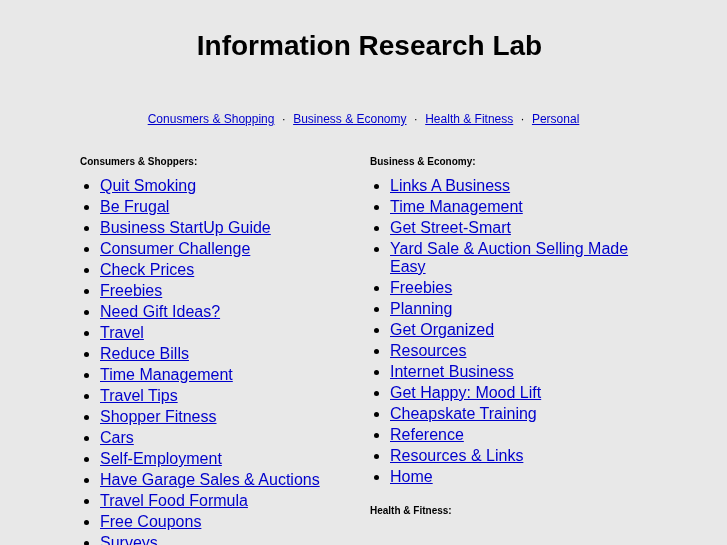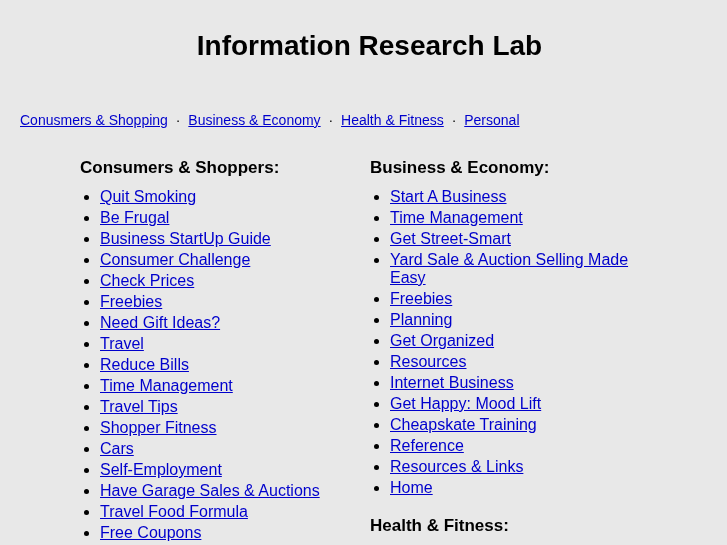--- a/index.html
+++ b/index.html
@@ -16,43 +16,44 @@
       min-height: 545px;
     }
     .page-title {
       text-align: center;
       font-size: 28px;
       font-weight: bold;
       padding: 30px 8px 20px 20px;
       font-family: Arial, sans-serif;
     }
     .nav-bar {
+      text-align: center;
       padding: 30px 20px 20px 20px;
-      font-size: 14px;
+      font-size: 12px;
       font-family: Arial, sans-serif;
     }
     .nav-bar a {
       color: #0000cc;
       text-decoration: underline;
     }
     .nav-separator {
       margin: 0 4px;
       color: #000;
     }
     .content-area {
       display: flex;
       padding: 10px 60px 20px 80px;
       gap: 20px;
     }
     .column {
       flex: 1;
     }
     .column-title {
       font-weight: bold;
-      font-size: 17px;
+      font-size: 10px;
       font-family: Arial, sans-serif;
       margin-bottom: 10px;
     }
     .column ul {
       list-style: disc;
       padding-left: 20px;
     }
     .column ul li {
       margin-bottom: 3px;
       font-size: 16px;
@@ -107,21 +108,21 @@
       <li><a href="#">Have Garage Sales &amp; Auctions</a></li>
       <li><a href="#">Travel Food Formula</a></li>
       <li><a href="#">Free Coupons</a></li>
       <li><a href="#">Surveys</a></li>
     </ul>
   </div>
 
   <div class="column right-column">
     <div class="column-title">Business &amp; Economy:</div>
     <ul>
-      <li><a href="#">Start A Business</a></li>
+      <li><a href="#">Links A Business</a></li>
       <li><a href="#">Time Management</a></li>
       <li><a href="#">Get Street-Smart</a></li>
       <li><a href="#">Yard Sale &amp; Auction Selling Made Easy</a></li>
       <li><a href="#">Freebies</a></li>
       <li><a href="#">Planning</a></li>
       <li><a href="#">Get Organized</a></li>
       <li><a href="#">Resources</a></li>
       <li><a href="#">Internet Business</a></li>
       <li><a href="#">Get Happy: Mood Lift</a></li>
       <li><a href="#">Cheapskate Training</a></li>

